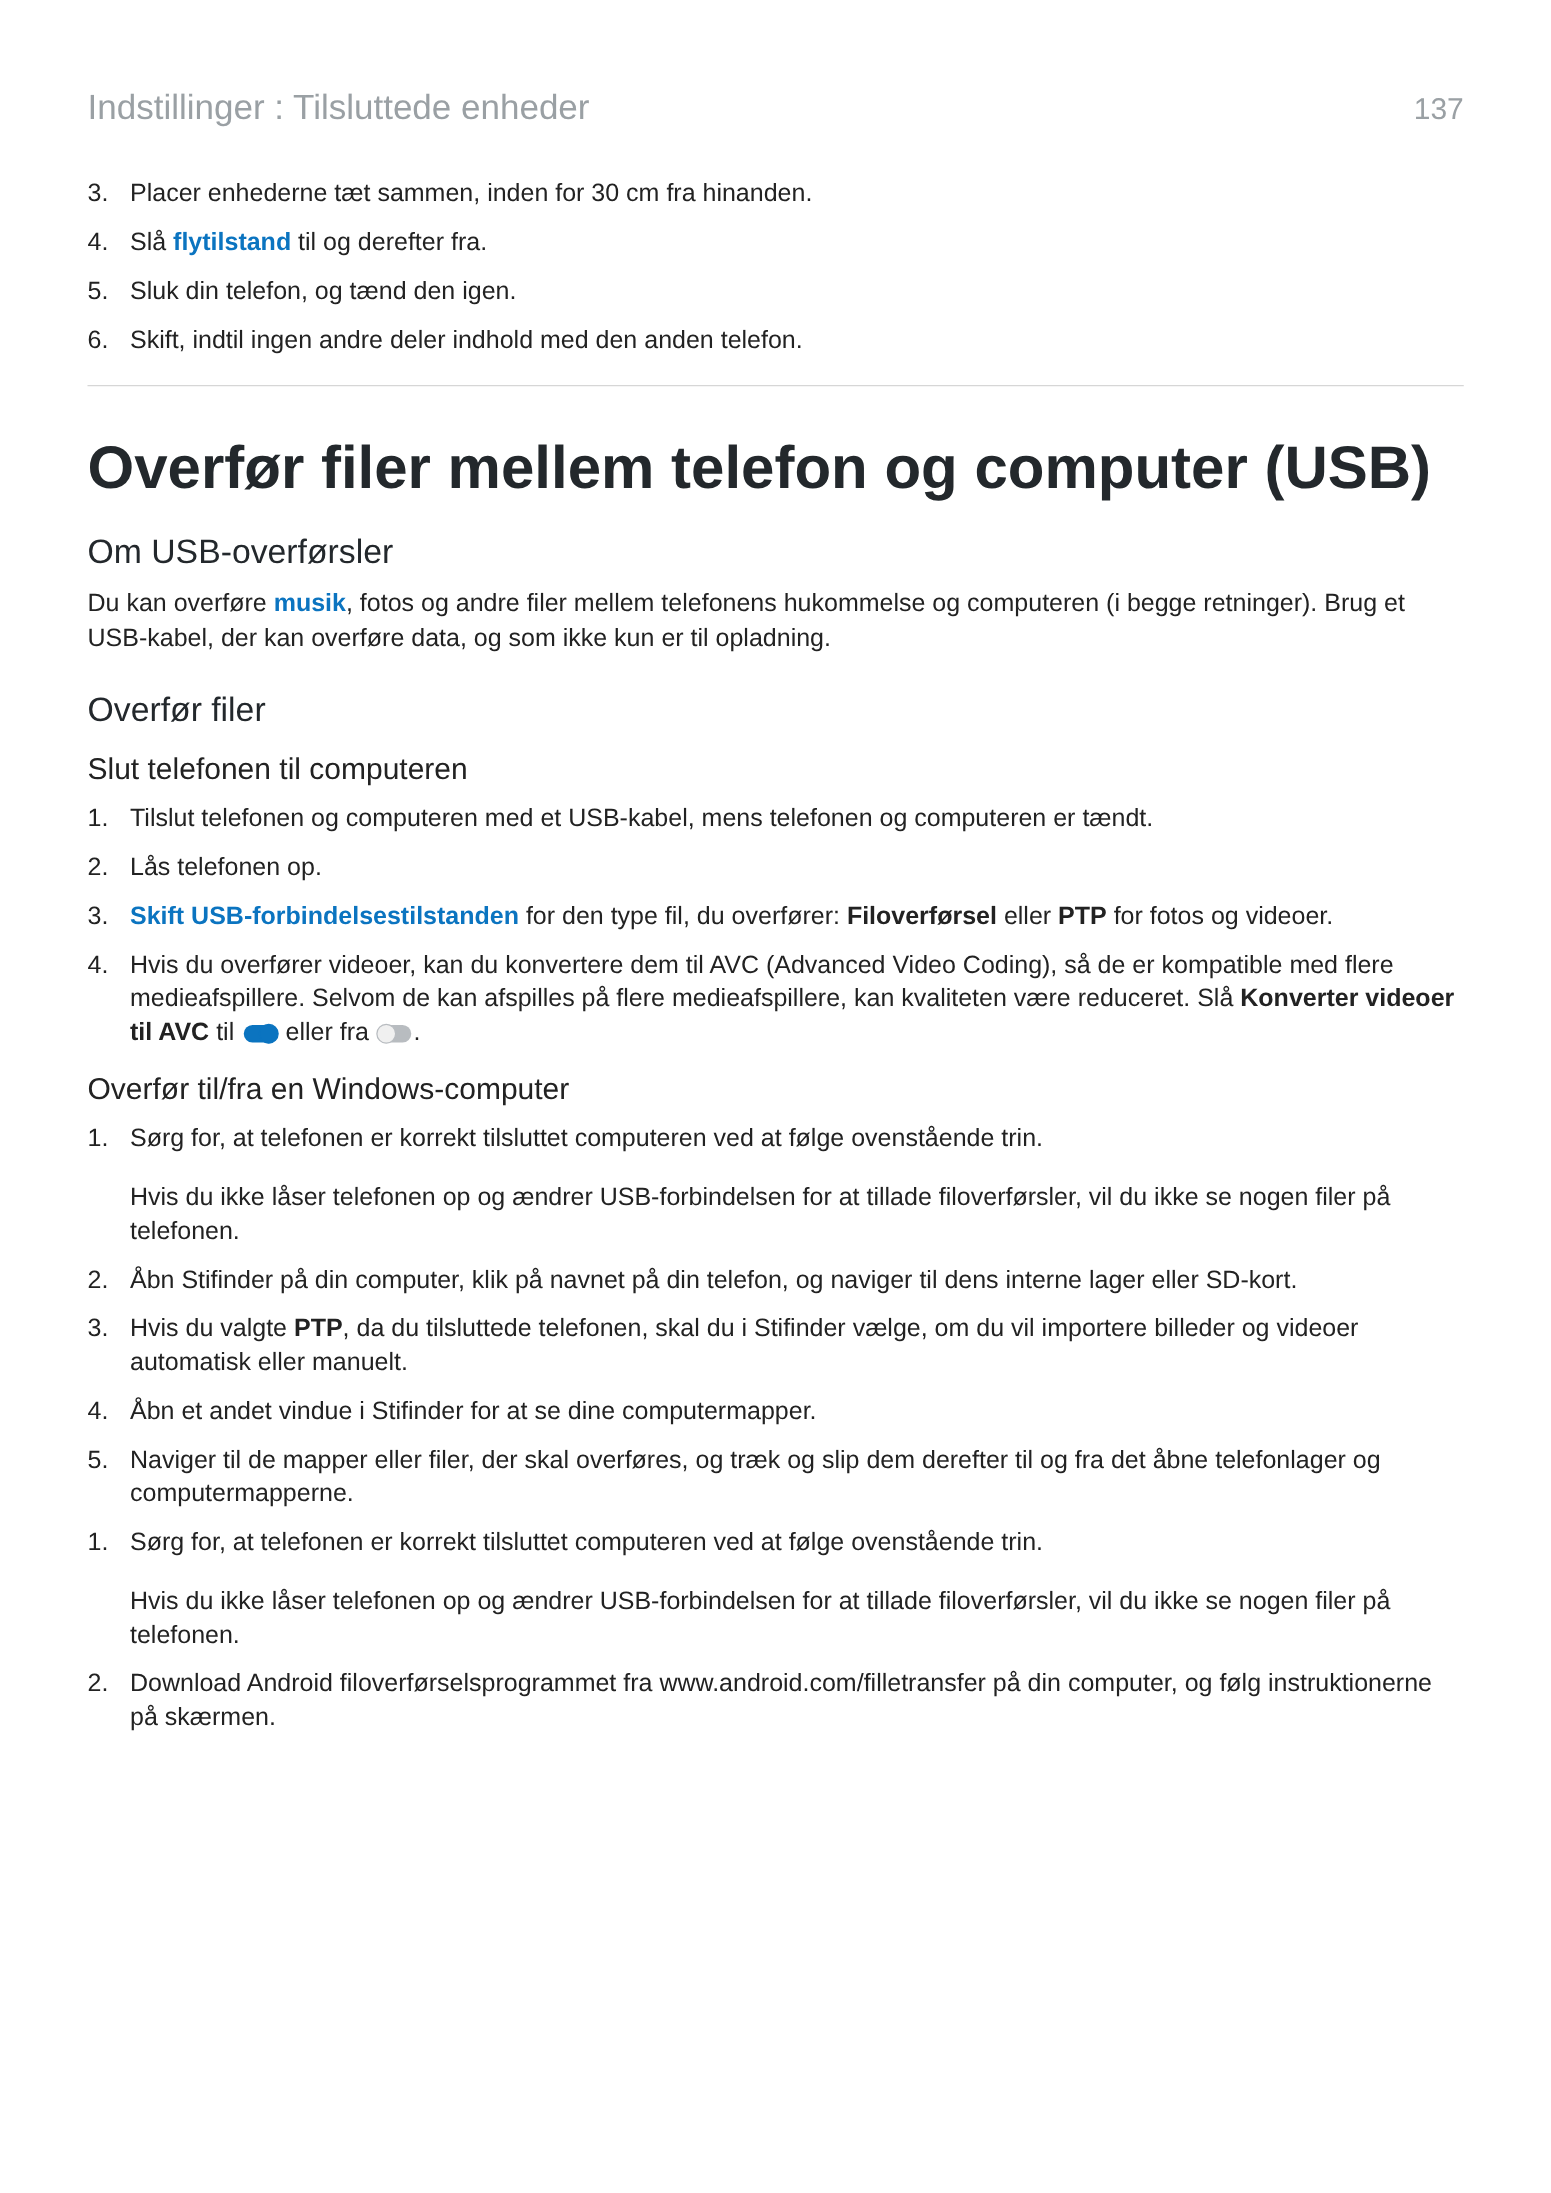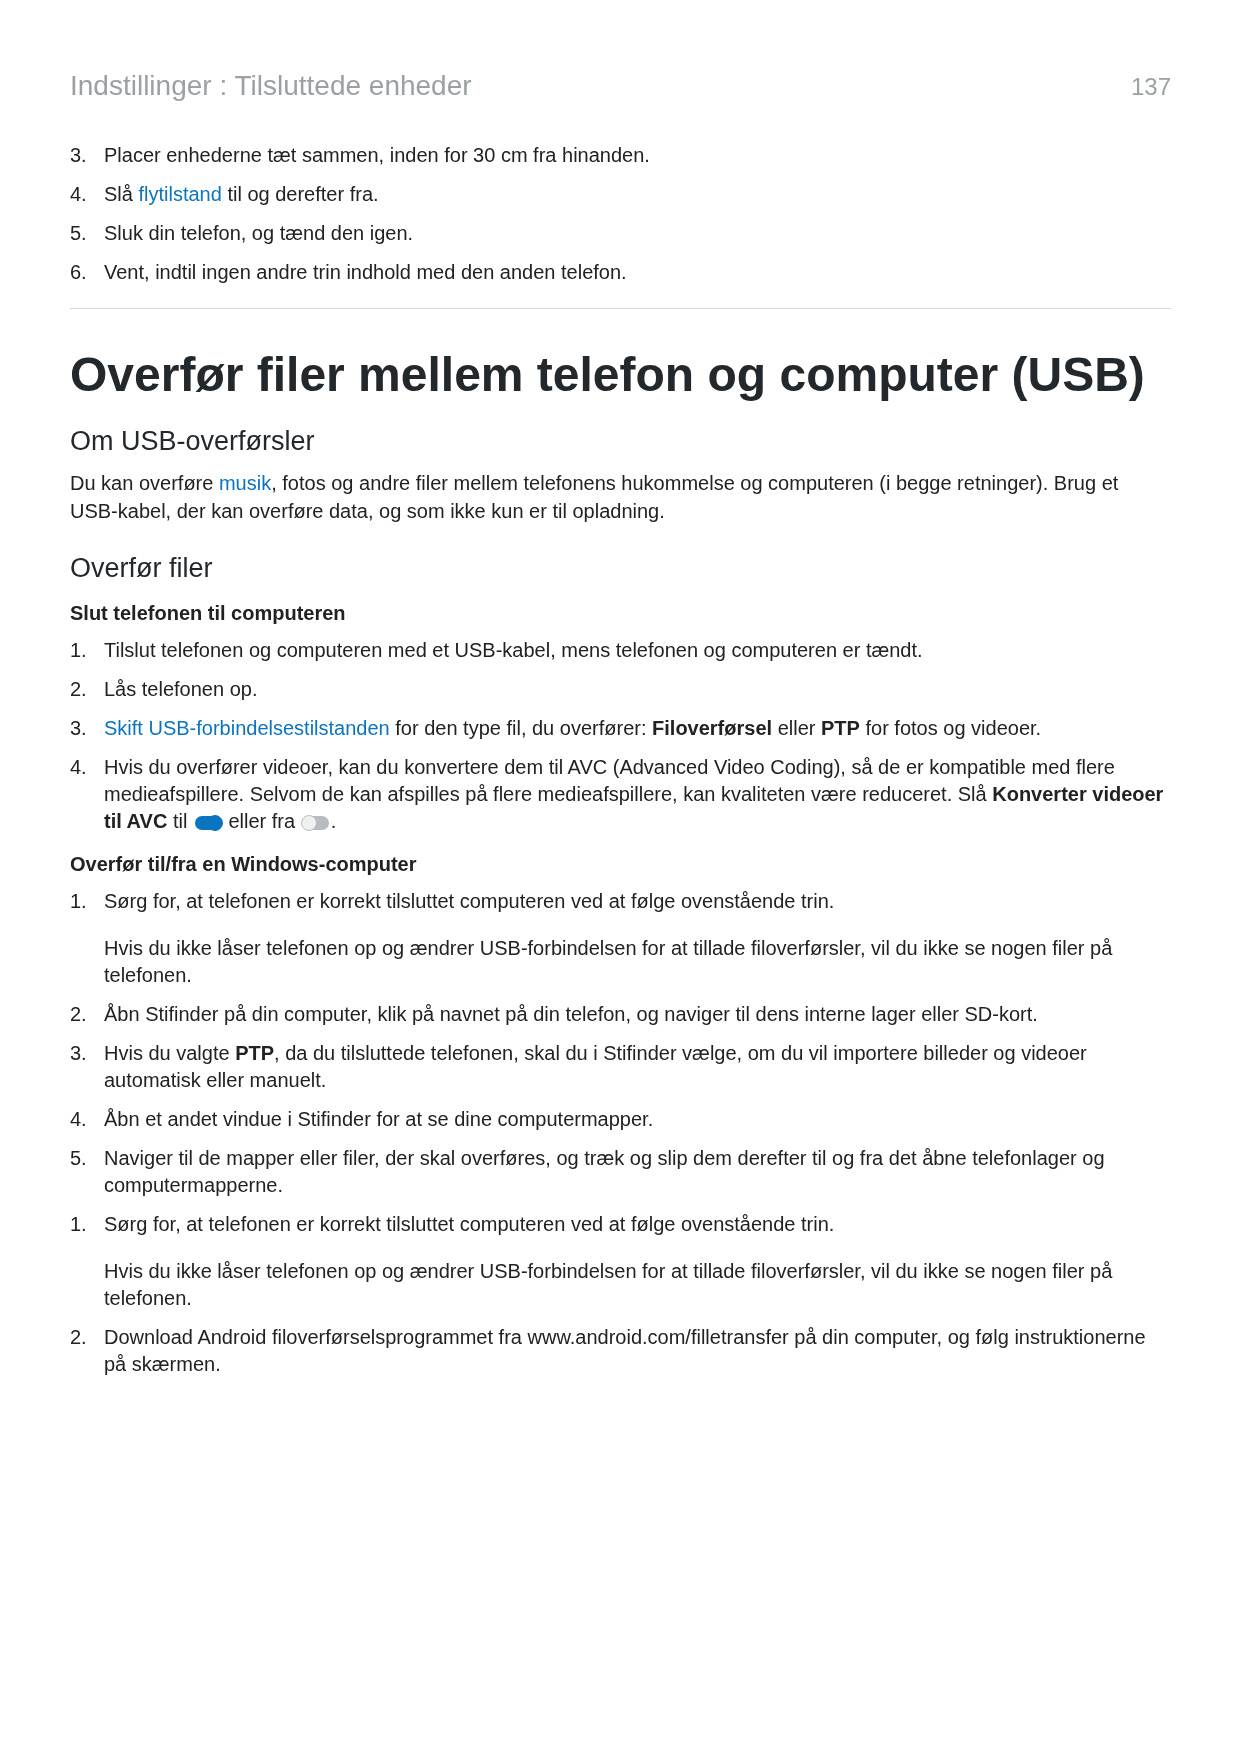--- a/index.html
+++ b/index.html
@@ -48,20 +48,21 @@
   ol.numbered > li > .num {
     min-width: 34px;
     flex: 0 0 34px;
   }
   ol.numbered > li > .body {
     flex: 1;
   }
   .link {
     color: #0b74c0;
     text-decoration: none;
+    font-weight: bold;
   }
   hr.sep {
     border: none;
     border-top: 1px solid #d6d6d6;
     margin: 22px 0 38px 0;
   }
   h1.section {
     font-size: 48px;
     font-weight: 700;
     color: #23282c;
@@ -76,22 +77,22 @@
   h2.sub.mt {
     margin-top: 28px;
   }
   p.para {
     font-size: 20px;
     line-height: 1.4;
     margin: 0 0 14px 0;
   }
   .strong-inline { font-weight: 700; }
   .sub-bold {
-    font-size: 20px;
-    font-weight: 700;
+    font-size: 24px;
+    font-weight: 400;
     margin: 18px 0 12px 0;
   }
   .extra-note {
     margin-top: 20px;
     display: block;
   }
   .toggle {
     display: inline-block;
     width: 26px;
     height: 14px;
@@ -148,21 +149,21 @@
       <span class="body">
         <span>Slå </span><a class="link">flytilstand</a><span> til og derefter fra.</span>
       </span>
     </li>
     <li>
       <span class="num">5.</span>
       <span class="body">Sluk din telefon, og tænd den igen.</span>
     </li>
     <li>
       <span class="num">6.</span>
-      <span class="body">Vent, indtil ingen andre trin indhold med den anden telefon.</span>
+      <span class="body">Skift, indtil ingen andre deler indhold med den anden telefon.</span>
     </li>
   </ol>
 
   <hr class="sep">
 
   <h1 class="section">Overfør filer mellem telefon og computer (USB)</h1>
 
   <h2 class="sub">Om USB-overførsler</h2>
   <p class="para">
     <span>Du kan overføre </span><a class="link">musik</a><span>, fotos og andre filer mellem telefonens hukommelse og computeren (i begge retninger). Brug et USB-kabel, der kan overføre data, og som ikke kun er til opladning.</span>

